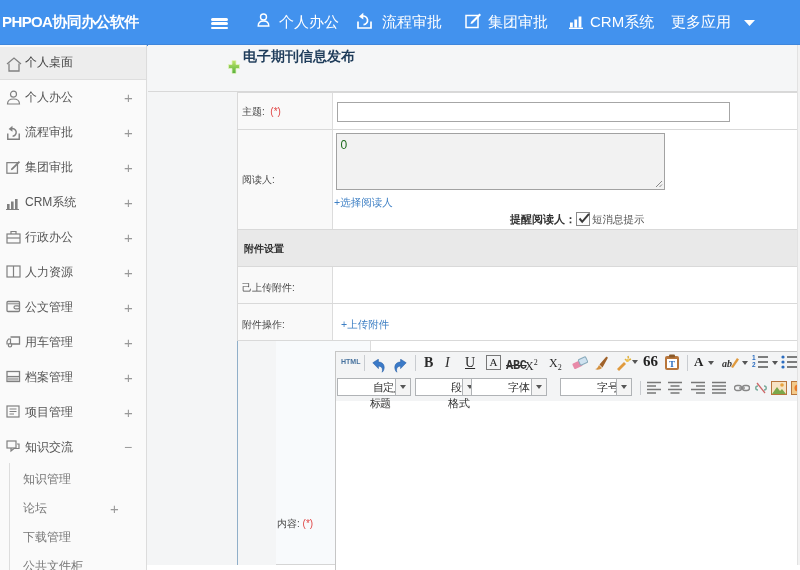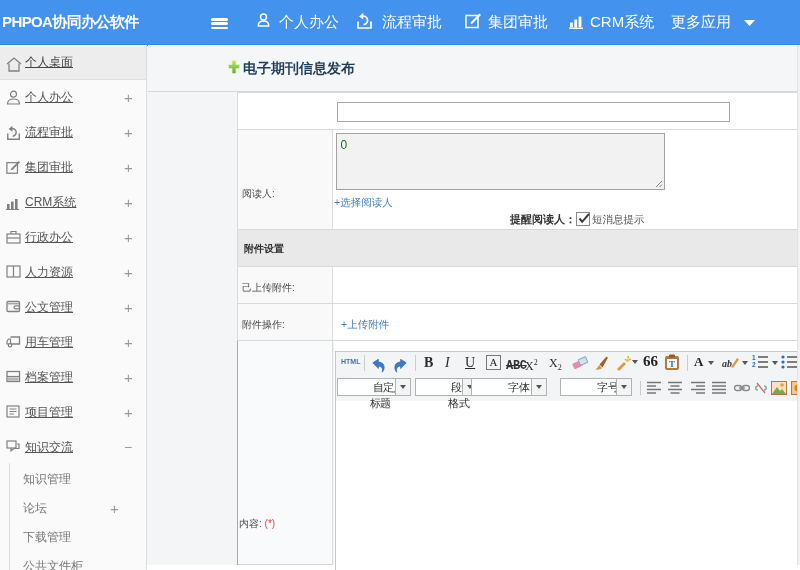--- a/index.html
+++ b/index.html
@@ -8,29 +8,29 @@
 .abs{position:absolute;}
 
 #topbar{position:absolute;left:0;top:0;width:800px;height:44px;background:#4292ee;border-bottom:2px solid #3e86dc;}
 #logo{position:absolute;left:2px;top:0;height:44px;line-height:44px;color:#fff;font-weight:bold;font-size:15px;letter-spacing:-0.6px;}
 .tmenu{position:absolute;top:0;height:44px;line-height:43px;color:#fff;font-size:15px;}
 #hamb span{display:block;width:17px;height:2.8px;background:#fff;border-radius:1.5px;margin-bottom:1.6px;}
 #hamb{position:absolute;left:211px;top:17.8px;}
 
 #sidebar{position:absolute;left:0;top:45px;width:147px;height:525px;background:#fafafa;border-right:1px solid #dcdcdc;box-sizing:border-box;}
 .sitem{position:absolute;left:0;width:146px;height:35px;line-height:35px;color:#555;font-size:12px;}
-.sitem .txt{position:absolute;left:25px;top:0;text-decoration:underline;}
+.sitem .txt{position:absolute;left:25px;top:0;}
 .sitem .plus{position:absolute;left:124px;top:0;color:#999;font-size:15px;font-weight:400;}
 .sitem .icon{position:absolute;left:6px;top:10px;}
 .ssub{position:absolute;left:0;width:146px;height:29px;line-height:29px;color:#777;font-size:12px;}
 .ssub .txt{position:absolute;left:23px;top:0;}
 .ssub .plus{position:absolute;left:110px;top:0;color:#999;font-size:15px;}
 
 #titlebar{position:absolute;left:148px;top:45px;width:652px;height:46px;background:#f5f6f7;border-bottom:1px solid #d8d8d8;}
-#ptitle{position:absolute;left:243px;top:60px;font-size:14px;font-weight:bold;color:#1f3c5a;}
+#ptitle{position:absolute;left:243px;top:48px;font-size:14px;font-weight:bold;color:#1f3c5a;}
 #plusico{position:absolute;}
 
 .row{position:absolute;left:237px;width:571px;box-sizing:border-box;border-left:1px solid #d9d9d9;border-bottom:1px solid #d9d9d9;background:#fff;}
 .labcell{position:absolute;left:0;top:0;bottom:0;width:95px;background:#f9f9f9;border-right:1px solid #dcdcdc;box-sizing:border-box;}
 .lab{position:absolute;left:4px;font-size:10px;color:#4a4a4a;}
 .req{color:#e04545;}
 a.lnk{color:#3d7fc4;text-decoration:none;font-size:10.5px;}
 .f11{font-size:11px;color:#555;}
 
 #editor{position:absolute;left:335px;top:351px;width:473px;height:219px;border:1px solid #c6c6c6;border-right:none;box-sizing:border-box;background:#f3f4f5;}
@@ -206,25 +206,28 @@
       <linearGradient id="gp" x1="0" y1="0" x2="0" y2="1">
         <stop offset="0" stop-color="#c2e568"></stop>
         <stop offset="1" stop-color="#55b03c"></stop>
       </linearGradient>
     </defs>
     <path d="M4 0.5 L8 0.5 L8 4.5 L11.5 4.5 L11.5 8.5 L8 8.5 L8 13.5 L4 13.5 L4 8.5 L0.5 8.5 L0.5 4.5 L4 4.5 Z" fill="url(#gp)" stroke="#e2f2c0" stroke-width="0.8"></path>
   </svg>
 <div id="ptitle">电子期刊信息发布</div>
 
 <div class="row" style="top:92px;height:38px;border-top:1px solid #d9d9d9;">
+  <div class="labcell">
+      <span class="lab" style="top:12px">主题:&nbsp; <span class="req">(*)</span></span>
+    </div>
   <div class="abs" style="left:99px;top:9px;width:393px;height:20px;border:1px solid #a6a6a6;background:#fff;box-sizing:border-box;"></div>
 </div>
 <div class="row" style="top:130px;height:100px;">
   <div class="labcell">
-      <span class="lab" style="top:57px">阅读人:</span>
+      <span class="lab" style="top:43px">阅读人:</span>
     </div>
   <div class="abs" style="left:98px;top:3px;width:329px;height:57px;border:1px solid #a2a2a2;background:#f2f2f2;box-sizing:border-box;">
      <span style="position:absolute;left:3.5px;top:4px;color:#1d6b1d;font-size:12px;">0</span>
      <svg style="position:absolute;right:1px;bottom:1px" width="8" height="8" viewBox="0 0 8 8">
         <path d="M7 1 L1 7 M7 4.5 L4.5 7" stroke="#888" stroke-width="1" fill="none"></path>
       </svg>
   </div>
   <a class="lnk abs" style="left:96px;top:65.5px;">+选择阅读人</a>
   <div class="abs f11" style="left:272px;top:82px;font-weight:bold;color:#333;">提醒阅读人：</div>
   <div class="abs" style="left:338px;top:82px;width:12px;height:12px;border:1px solid #8a8a8a;background:#fdfdfd;">
@@ -243,21 +246,21 @@
     </div>
 </div>
 <div class="row" style="top:304px;height:37px;">
   <div class="labcell">
       <span class="lab" style="top:14px">附件操作:</span>
     </div>
   <a class="lnk abs" style="left:103px;top:14px;">+上传附件</a>
 </div>
 <div class="row" style="top:341px;height:224px;border-left:1px solid #90afc9;border-bottom:none;background:none;">
   <div class="abs" style="left:96px;top:0;width:475px;height:224px;background:#fff;"></div>
-    <div class="labcell" style="background:#f8fafc;border-bottom:1px solid #d5d5d5;">
+    <div class="labcell" style="background:#f8fafc;border-bottom:1px solid #d5d5d5;margin-left:38px;">
       <span class="lab" style="top:176px;left:1px;">内容: <span class="req">(*)</span></span>
     </div>
 </div>
 
 <div id="editor"></div>
 <div id="tbody"></div>
 
 <div class="abs" style="left:341px;top:358px;font-size:7px;font-weight:bold;color:#47729e;">HTML</div>
 <div class="sep1" style="left:364px"></div>
 <svg class="abs" style="left:372px;top:359px" width="14" height="14" viewBox="0 0 14 14">

